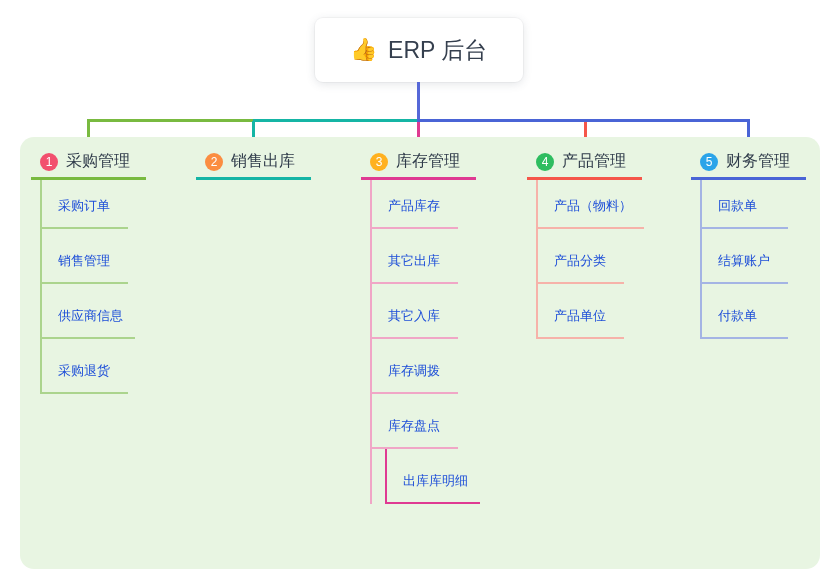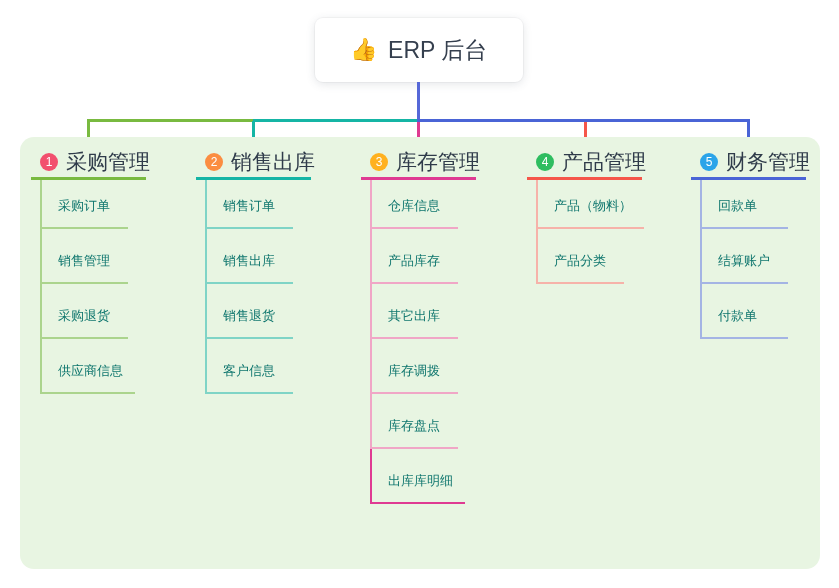--- a/index.html
+++ b/index.html
@@ -46,38 +46,38 @@
   .branch-5 { left:671px; --c:#4a64d6; --light:#a4b4e4; --badge:#2ba4e9; }
 
   .branch-title {
     width:115px; height:34px; display:flex; align-items:center; gap:8px;
     padding-left:9px; border-bottom:3px solid var(--c); cursor:pointer;
   }
   .badge {
     width:18px; height:18px; border-radius:50%; background:var(--badge);
     color:#fff; font-size:12px; line-height:18px; text-align:center; flex:0 0 18px;
   }
-  .branch-title .t-label { font-size:21px; color:#2f3b4a; white-space:nowrap; }
+  .branch-title .t-label { font-size:16px; color:#2f3b4a; white-space:nowrap; }
 
   .children { position:relative; margin-left:9px; width:max-content; list-style:none; }
   .children::before {
     content:""; position:absolute; left:0; top:0; bottom:0; width:2px;
     background:var(--light);
   }
   .children li {
     position:relative; height:55px; width:max-content; min-width:88px;
     display:flex; align-items:flex-end;
     padding:12px 12px 12px 18px;
     border-bottom:2px solid var(--light);
-    font-size:13px; color:#0f766e; white-space:nowrap; cursor:pointer;
+    font-size:13px; color:#1d4ed8; white-space:nowrap; cursor:pointer;
   }
   .children li:first-child { height:49px; }
 
   
-  .branch-3 .children li:last-child { border-bottom-color:#df3a92; }
+  .branch-3 .children li:last-child { border-bottom-color:#df3a92;margin-left:15px; }
   .branch-3 .children li:last-child::before {
     content:""; position:absolute; left:0; top:0; bottom:-2px; width:2px;
     background:#df3a92;
   }
 </style>
 </head>
 <body>
 
 <div id="stage">
 
@@ -99,61 +99,56 @@
   <div class="panel">
 
     <div class="branch branch-1">
       <div class="branch-title">
         <span class="badge">1</span>
         <span class="t-label">采购管理</span>
       </div>
       <ul class="children">
         <li>采购订单</li>
         <li>销售管理</li>
+        <li>供应商信息</li>
         <li>采购退货</li>
-        <li>供应商信息</li>
       </ul>
     </div>
 
     <div class="branch branch-2">
       <div class="branch-title">
         <span class="badge">2</span>
         <span class="t-label">销售出库</span>
       </div>
-      <ul class="children">
-        <li>销售订单</li>
-        <li>销售出库</li>
-        <li>销售退货</li>
-        <li>客户信息</li>
-      </ul>
     </div>
 
     <div class="branch branch-3">
       <div class="branch-title">
         <span class="badge">3</span>
         <span class="t-label">库存管理</span>
       </div>
       <ul class="children">
-        <li>仓库信息</li>
         <li>产品库存</li>
         <li>其它出库</li>
+        <li>其它入库</li>
         <li>库存调拨</li>
         <li>库存盘点</li>
         <li>出库库明细</li>
       </ul>
     </div>
 
     <div class="branch branch-4">
       <div class="branch-title">
         <span class="badge">4</span>
         <span class="t-label">产品管理</span>
       </div>
       <ul class="children">
         <li>产品（物料）</li>
         <li>产品分类</li>
+        <li>产品单位</li>
       </ul>
     </div>
 
     <div class="branch branch-5">
       <div class="branch-title">
         <span class="badge">5</span>
         <span class="t-label">财务管理</span>
       </div>
       <ul class="children">
         <li>回款单</li>

